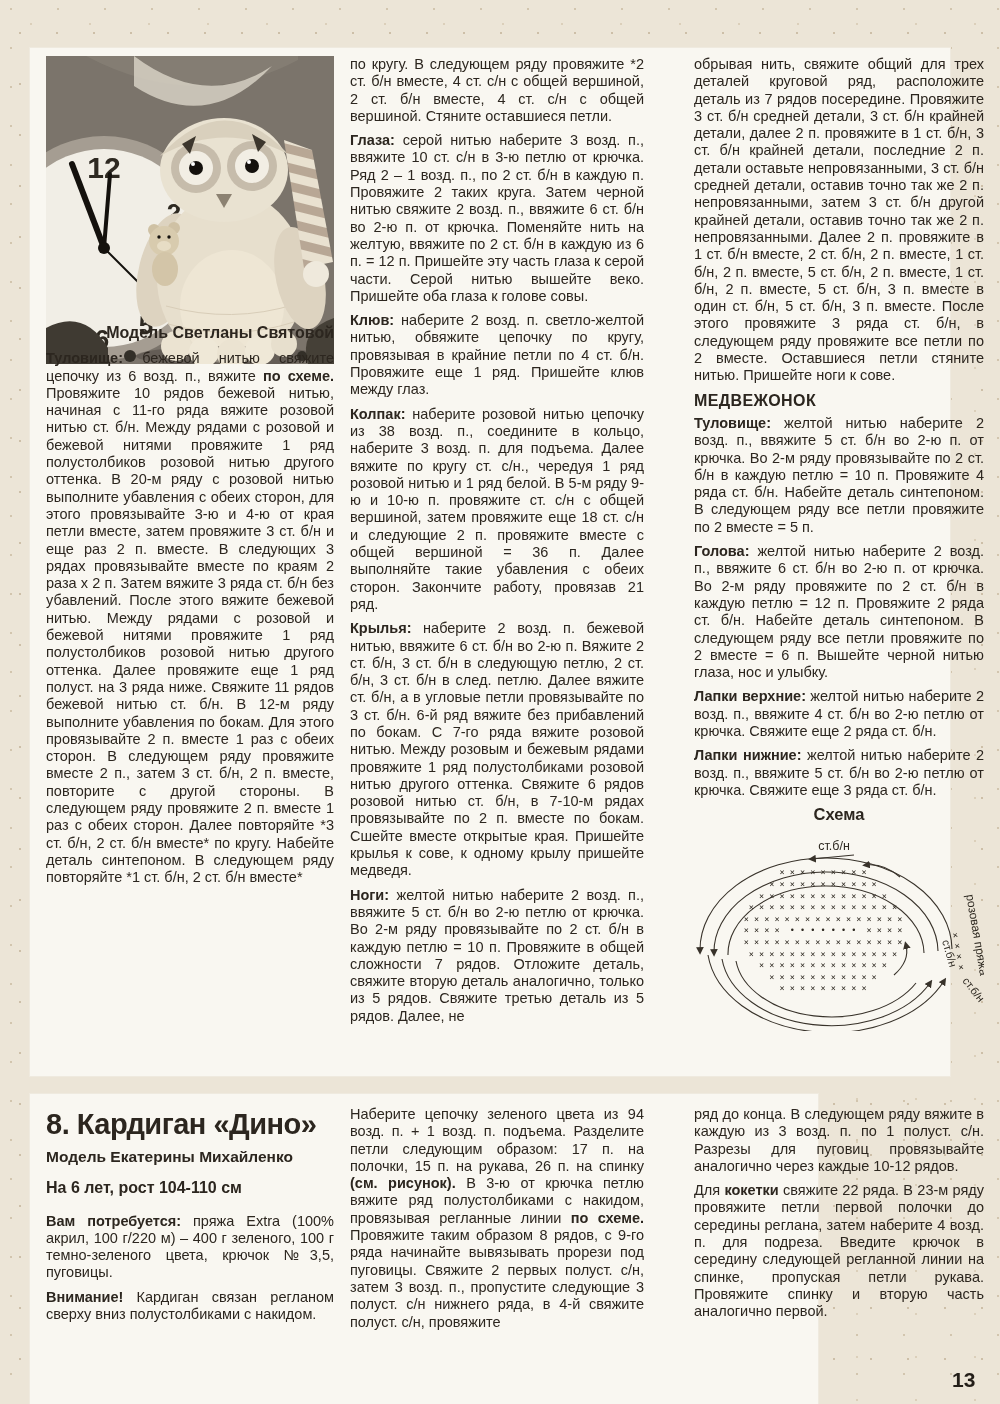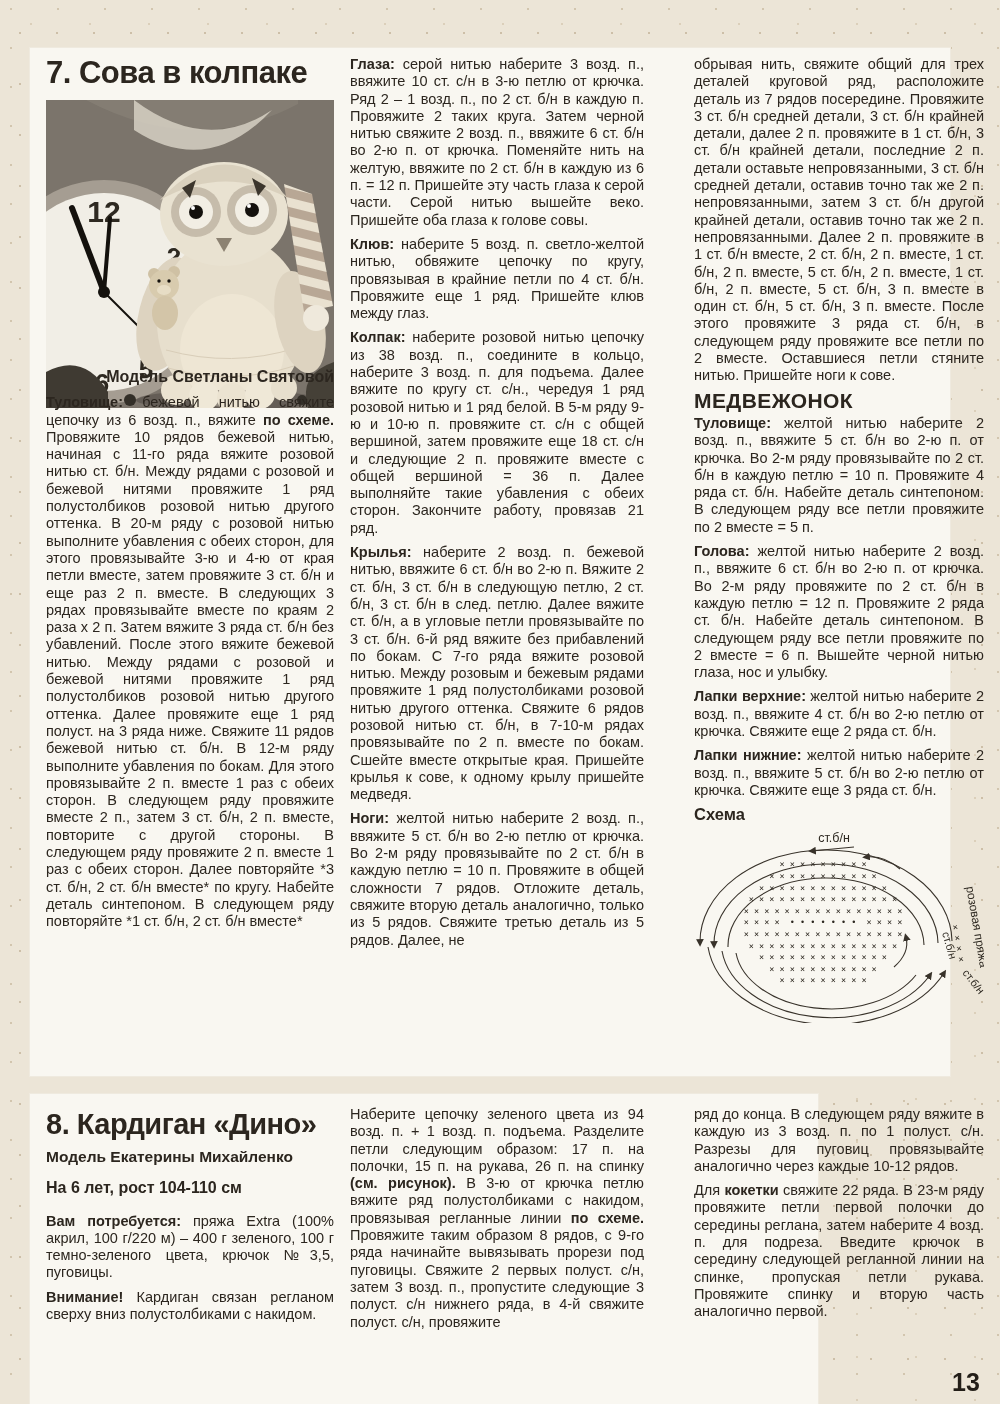--- a/index.html
+++ b/index.html
@@ -23,39 +23,38 @@
   .p1c2{left:320px;width:294px;}
   .p1c3{left:664px;width:290px;}
   .panel2 .col{top:12px;}
   .col p{margin:0 0 7px 0;}
   .col b{font-weight:bold;}
   h1.title{font-size:31px;line-height:34px;font-weight:bold;letter-spacing:-.5px;margin:0 0 10px 0;text-align:left;}
   h2.title2{font-size:29px;line-height:32px;font-weight:bold;letter-spacing:-.5px;margin:2px 0 8px 0;text-align:left;}
   .credit{font-weight:bold;font-size:16px;margin:8px 0 9px 0;text-align:right;}
   .credit2{font-weight:bold;font-size:15.5px;margin:0 0 14px 0;text-align:left;}
   .sizeline{font-weight:bold;font-size:16px;margin:0 0 16px 0;text-align:left;}
-  .subhead{font-weight:bold;font-size:21px;letter-spacing:.4px;margin:4px 0 6px 0;text-align:left;}
-  .schemahead{font-weight:bold;font-size:16.5px;margin:6px 0 2px 0;text-align:left;}
+  .subhead{font-weight:bold;font-size:16px;letter-spacing:.4px;margin:4px 0 6px 0;text-align:left;}
+  .schemahead{font-weight:bold;font-size:16.5px;margin:6px 0 10px 0;text-align:center;}
   .photo{width:288px;height:260px;margin:0 0 6px 0;}
   .photo svg{display:block;}
   .schema{position:relative;width:290px;height:198px;}
   .schema svg{position:absolute;left:0;top:0;}
   .xgrid{position:absolute;left:0;top:34px;width:258px;text-align:center;
     font-family:"DejaVu Sans Mono",monospace;font-size:8.5px;line-height:11.6px;
     color:#2e2921;white-space:pre;}
-  .pagenum{position:absolute;left:952px;top:1368px;font-size:25px;font-weight:bold;color:#231e18;}
+  .pagenum{position:absolute;left:952px;top:1368px;font-size:21px;font-weight:bold;color:#231e18;}
   .svgtext{font-family:"Liberation Sans",sans-serif;fill:#2e2921;}
 </style>
 </head>
 <body>
 
 <div class="panel panel1">
 
   <div class="col p1c1">
-    <h1 class="title">7. Сова в колпаке</h1>
 
     <div class="photo">
       <svg width="288" height="308" viewBox="0 0 288 308">
         <rect width="288" height="308" fill="#7b746b"></rect>
         <path d="M40,0 Q150,58 252,4 L252,0 Z" fill="#97908555"></path>
         <path d="M88,0 Q160,54 226,10 Q162,78 88,30 Z" fill="#d6d0c3" opacity="0.85"></path>
         <g>
           <circle cx="58" cy="192" r="112" fill="#a59d92"></circle>
           <circle cx="58" cy="192" r="99" fill="#f1eee6"></circle>
           <g class="svgtext" font-size="30" font-weight="bold" fill="#3a352d" text-anchor="middle">
@@ -127,22 +126,23 @@
     </div>
 
     <div class="credit">Модель Светланы Святовой</div>
     <div>
         <p><b>Туловище: </b><span>бежевой нитью свяжите цепочку из 6 возд. п., вяжите </span><b>по схеме.</b><span> Провяжите 10 рядов бежевой нитью, начиная с 11-го ряда вяжите розовой нитью ст. б/н. Между рядами с розовой и бежевой нитями провяжите 1 ряд полустолбиков розовой нитью другого оттенка. В 20-м ряду с розовой нитью выполните убавления с обеих сторон, для этого провязывайте 3-ю и 4-ю от края петли вместе, затем провяжите 3 ст. б/н и еще раз 2 п. вместе. В следующих 3 рядах провязывайте вместе по краям 2 раза х 2 п. Затем вяжите 3 ряда ст. б/н без убавлений. После этого вяжите бежевой нитью. Между рядами с розовой и бежевой нитями провяжите 1 ряд полустолбиков розовой нитью другого оттенка. Далее провяжите еще 1 ряд полуст. на 3 ряда ниже. Свяжите 11 рядов бежевой нитью ст. б/н. В 12-м ряду выполните убавления по бокам. Для этого провязывайте 2 п. вместе 1 раз с обеих сторон. В следующем ряду провяжите вместе 2 п., затем 3 ст. б/н, 2 п. вместе, повторите с другой стороны. В следующем ряду провяжите 2 п. вместе 1 раз с обеих сторон. Далее повторяйте *3 ст. б/н, 2 ст. б/н вместе* по кругу. Набейте деталь синтепоном. В следующем ряду повторяйте *1 ст. б/н, 2 ст. б/н вместе*</span></p>
       </div>
   </div>
 
   <div class="col p1c2">
     <div>
+        <p><span>по кругу. В следующем ряду провяжите *2 ст. б/н вместе, 4 ст. с/н с общей вершиной, 2 ст. б/н вместе, 4 ст. с/н с общей вершиной. Стяните оставшиеся петли.</span></p>
         <p><b>Глаза: </b><span>серой нитью наберите 3 возд. п., ввяжите 10 ст. с/н в 3-ю петлю от крючка. Ряд 2 – 1 возд. п., по 2 ст. б/н в каждую п. Провяжите 2 таких круга. Затем черной нитью свяжите 2 возд. п., ввяжите 6 ст. б/н во 2-ю п. от крючка. Поменяйте нить на желтую, ввяжите по 2 ст. б/н в каждую из 6 п. = 12 п. Пришейте эту часть глаза к серой части. Серой нитью вышейте веко. Пришейте оба глаза к голове совы.</span></p>
-        <p><b>Клюв: </b><span>наберите 5 возд. п. светло-желтой нитью, обвяжите цепочку по кругу, провязывая в крайние петли по 4 ст. б/н. Провяжите еще 1 ряд. Пришейте клюв между глаз.</span></p>
+        <p><b>Клюв: </b><span>наберите 2 возд. п. светло-желтой нитью, обвяжите цепочку по кругу, провязывая в крайние петли по 4 ст. б/н. Провяжите еще 1 ряд. Пришейте клюв между глаз.</span></p>
         <p><b>Колпак: </b><span>наберите розовой нитью цепочку из 38 возд. п., соедините в кольцо, наберите 3 возд. п. для подъема. Далее вяжите по кругу ст. с/н., чередуя 1 ряд розовой нитью и 1 ряд белой. В 5-м ряду 9-ю и 10-ю п. провяжите ст. с/н с общей вершиной, затем провяжите еще 18 ст. с/н и следующие 2 п. провяжите вместе с общей вершиной = 36 п. Далее выполняйте такие убавления с обеих сторон. Закончите работу, провязав 21 ряд.</span></p>
         <p><b>Крылья: </b><span>наберите 2 возд. п. бежевой нитью, ввяжите 6 ст. б/н во 2-ю п. Вяжите 2 ст. б/н, 3 ст. б/н в следующую петлю, 2 ст. б/н, 3 ст. б/н в след. петлю. Далее вяжите ст. б/н, а в угловые петли провязывайте по 3 ст. б/н. 6-й ряд вяжите без прибавлений по бокам. С 7-го ряда вяжите розовой нитью. Между розовым и бежевым рядами провяжите 1 ряд полустолбиками розовой нитью другого оттенка. Свяжите 6 рядов розовой нитью ст. б/н, в 7-10-м рядах провязывайте по 2 п. вместе по бокам. Сшейте вместе открытые края. Пришейте крылья к сове, к одному крылу пришейте медведя.</span></p>
         <p><b>Ноги: </b><span>желтой нитью наберите 2 возд. п., ввяжите 5 ст. б/н во 2-ю петлю от крючка. Во 2-м ряду провязывайте по 2 ст. б/н в каждую петлю = 10 п. Провяжите в общей сложности 7 рядов. Отложите деталь, свяжите вторую деталь аналогично, только из 5 рядов. Свяжите третью деталь из 5 рядов. Далее, не</span></p>
       </div>
   </div>
 
   <div class="col p1c3">
     <div>
         <p><span>обрывая нить, свяжите общий для трех деталей круговой ряд, расположите деталь из 7 рядов посередине. Провяжите 3 ст. б/н средней детали, 3 ст. б/н крайней детали, далее 2 п. провяжите в 1 ст. б/н, 3 ст. б/н крайней детали, последние 2 п. детали оставьте непровязанными, 3 ст. б/н средней детали, оставив точно так же 2 п. непровязанными, затем 3 ст. б/н другой крайней детали, оставив точно так же 2 п. непровязанными. Далее 2 п. провяжите в 1 ст. б/н вместе, 2 ст. б/н, 2 п. вместе, 1 ст. б/н, 2 п. вместе, 5 ст. б/н, 2 п. вместе, 1 ст. б/н, 2 п. вместе, 5 ст. б/н, 3 п. вместе в один ст. б/н, 5 ст. б/н, 3 п. вместе. После этого провяжите 3 ряда ст. б/н, в следующем ряду провяжите все петли по 2 вместе. Оставшиеся петли стяните нитью. Пришейте ноги к сове.</span></p>
       </div>

